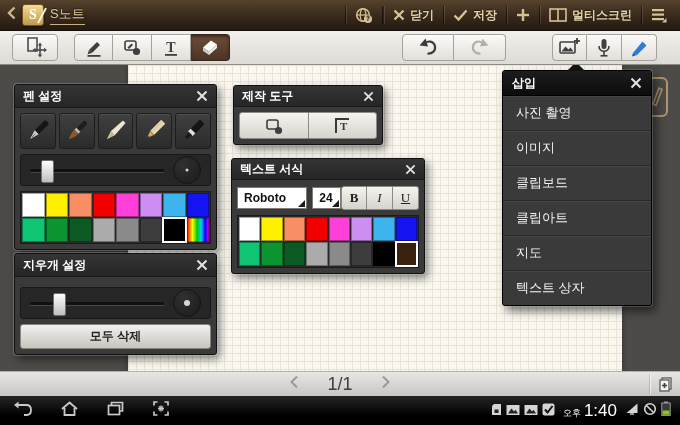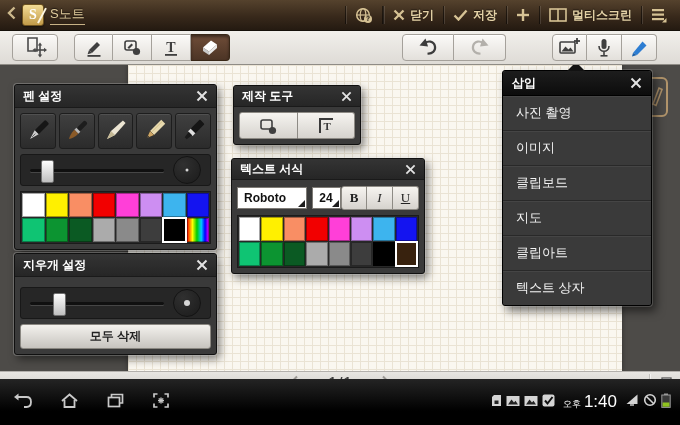--- a/index.html
+++ b/index.html
@@ -152,21 +152,21 @@
   .pager{position:absolute;left:0;right:0;bottom:29px;height:24px;
     background:linear-gradient(#e8e6e2,#c9c7c3);border-top:1px solid #b3b0ac;
     display:flex;align-items:center;justify-content:center;gap:28px;z-index:6;}
   .pager .lbl{font-size:18px;color:#3f3f3f;}
   .pg-add{position:absolute;right:5px;top:3px;width:19px;height:18px;
     display:flex;align-items:center;justify-content:center;}
   .pg-sep{position:absolute;right:30px;top:2px;width:1px;height:20px;
     background:rgba(0,0,0,.15);box-shadow:1px 0 0 rgba(255,255,255,.6);}
 
   
-  .sysbar{position:absolute;left:0;right:0;bottom:0;height:46px;
+  .sysbar{position:absolute;left:0;right:0;bottom:0;height:29px;
     background:linear-gradient(#242424,#000 70%);display:flex;align-items:center;z-index:30;}
   .sys-left{display:flex;align-items:center;gap:25px;padding-left:13px;}
   .sys-right{margin-left:auto;display:flex;align-items:center;gap:4px;padding-right:9px;}
   .clock{display:flex;align-items:baseline;gap:3px;color:#fff;margin:0 4px;}
   .clock .ampm{font-size:9px;}
   .clock .time{font-size:17px;}
 </style>
 </head>
 <body>
 
@@ -432,21 +432,21 @@
         <div class="thumb" style="left:17%;"></div>
       </div>
       <div class="preview">
           <span class="dot dot-md"></span>
         </div>
     </div>
     <div class="clear-btn">모두 삭제</div>
   </div>
 </div>
 
-<div class="panel" style="left:233px;top:85px;width:128px;">
+<div class="panel" style="left:233px;top:85px;width:150px;">
   <div class="panel-h slim">
     <span>제작 도구</span>
     <span class="x-btn">
       <svg width="11" height="11" viewBox="0 0 12 12">
           <line x1="1.5" y1="1.5" x2="10.5" y2="10.5" stroke="#e3e3e3" stroke-width="2"></line>
           <line x1="10.5" y1="1.5" x2="1.5" y2="10.5" stroke="#e3e3e3" stroke-width="2"></line>
         </svg>
     </span>
   </div>
   <div class="panel-b">
@@ -517,22 +517,22 @@
       <svg width="12" height="12" viewBox="0 0 12 12">
           <line x1="1.5" y1="1.5" x2="10.5" y2="10.5" stroke="#e3e3e3" stroke-width="2"></line>
           <line x1="10.5" y1="1.5" x2="1.5" y2="10.5" stroke="#e3e3e3" stroke-width="2"></line>
         </svg>
     </span>
   </div>
   <div>
       <div class="menu-item">사진 촬영</div>
       <div class="menu-item">이미지</div>
       <div class="menu-item">클립보드</div>
+      <div class="menu-item">클립아트</div>
       <div class="menu-item">지도</div>
-      <div class="menu-item">클립아트</div>
       <div class="menu-item">텍스트 상자</div>
     </div>
 </div>
 
 <div class="pager">
   <span>
     <svg width="10" height="14" viewBox="0 0 10 14">
         <polyline points="8,1.5 2.5,7 8,12.5" fill="none" stroke="#9b9894" stroke-width="2"></polyline>
       </svg>
   </span>

